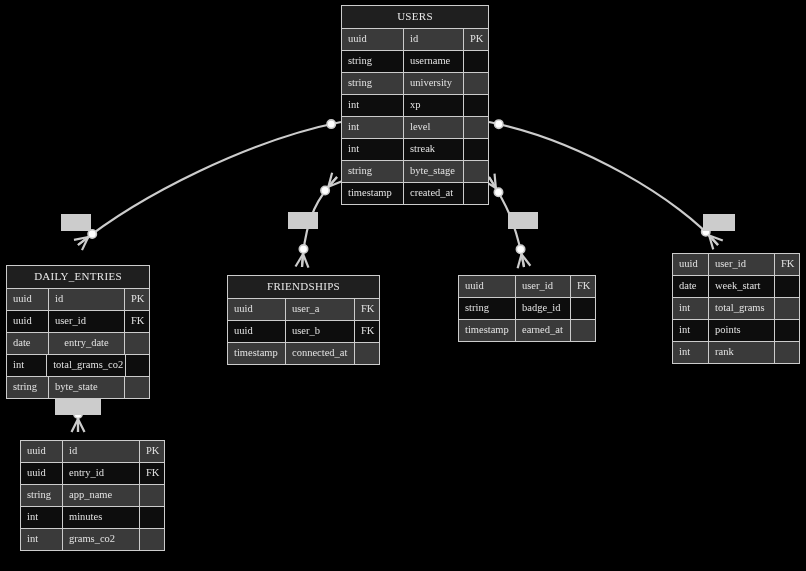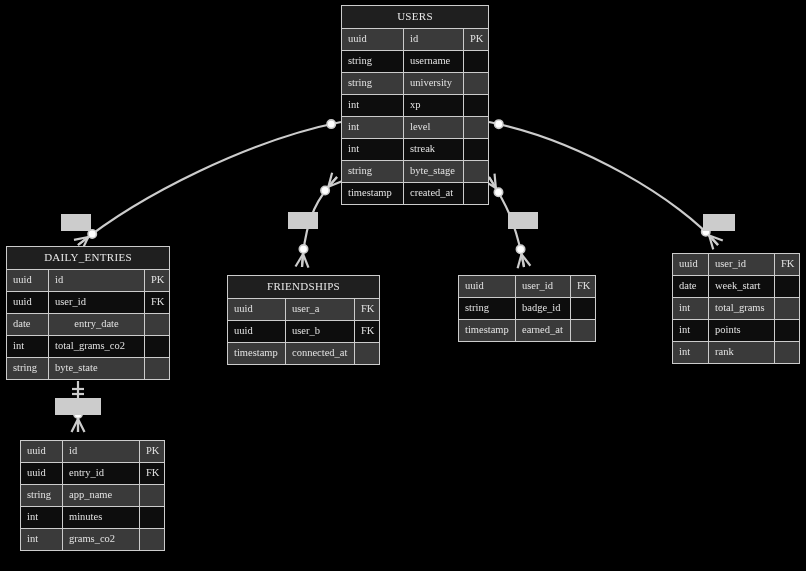--- a/index.html
+++ b/index.html
@@ -175,21 +175,21 @@
         <div class="cell type" style="width: 62px;">string</div>
         <div class="cell name" style="flex: 1 1 auto;">byte_stage</div>
         <div class="cell key" style="width: 24px;"></div>
       </div>
       <div class="attr-row even">
         <div class="cell type" style="width: 62px;">timestamp</div>
         <div class="cell name" style="flex: 1 1 auto;">created_at</div>
         <div class="cell key" style="width: 24px;"></div>
       </div>
     </div>
-    <div class="entity" style="left: 6px; top: 246px; width: 164px;">
+    <div class="entity" style="left: 6px; top: 265px; width: 144px;">
       <div class="entity-title">DAILY_ENTRIES</div>
       <div class="attr-row odd">
         <div class="cell type" style="width: 42px;">uuid</div>
         <div class="cell name" style="flex: 1 1 auto;">id</div>
         <div class="cell key" style="width: 24px;">PK</div>
       </div>
       <div class="attr-row even">
         <div class="cell type" style="width: 42px;">uuid</div>
         <div class="cell name" style="flex: 1 1 auto;">user_id</div>
         <div class="cell key" style="width: 24px;">FK</div>

